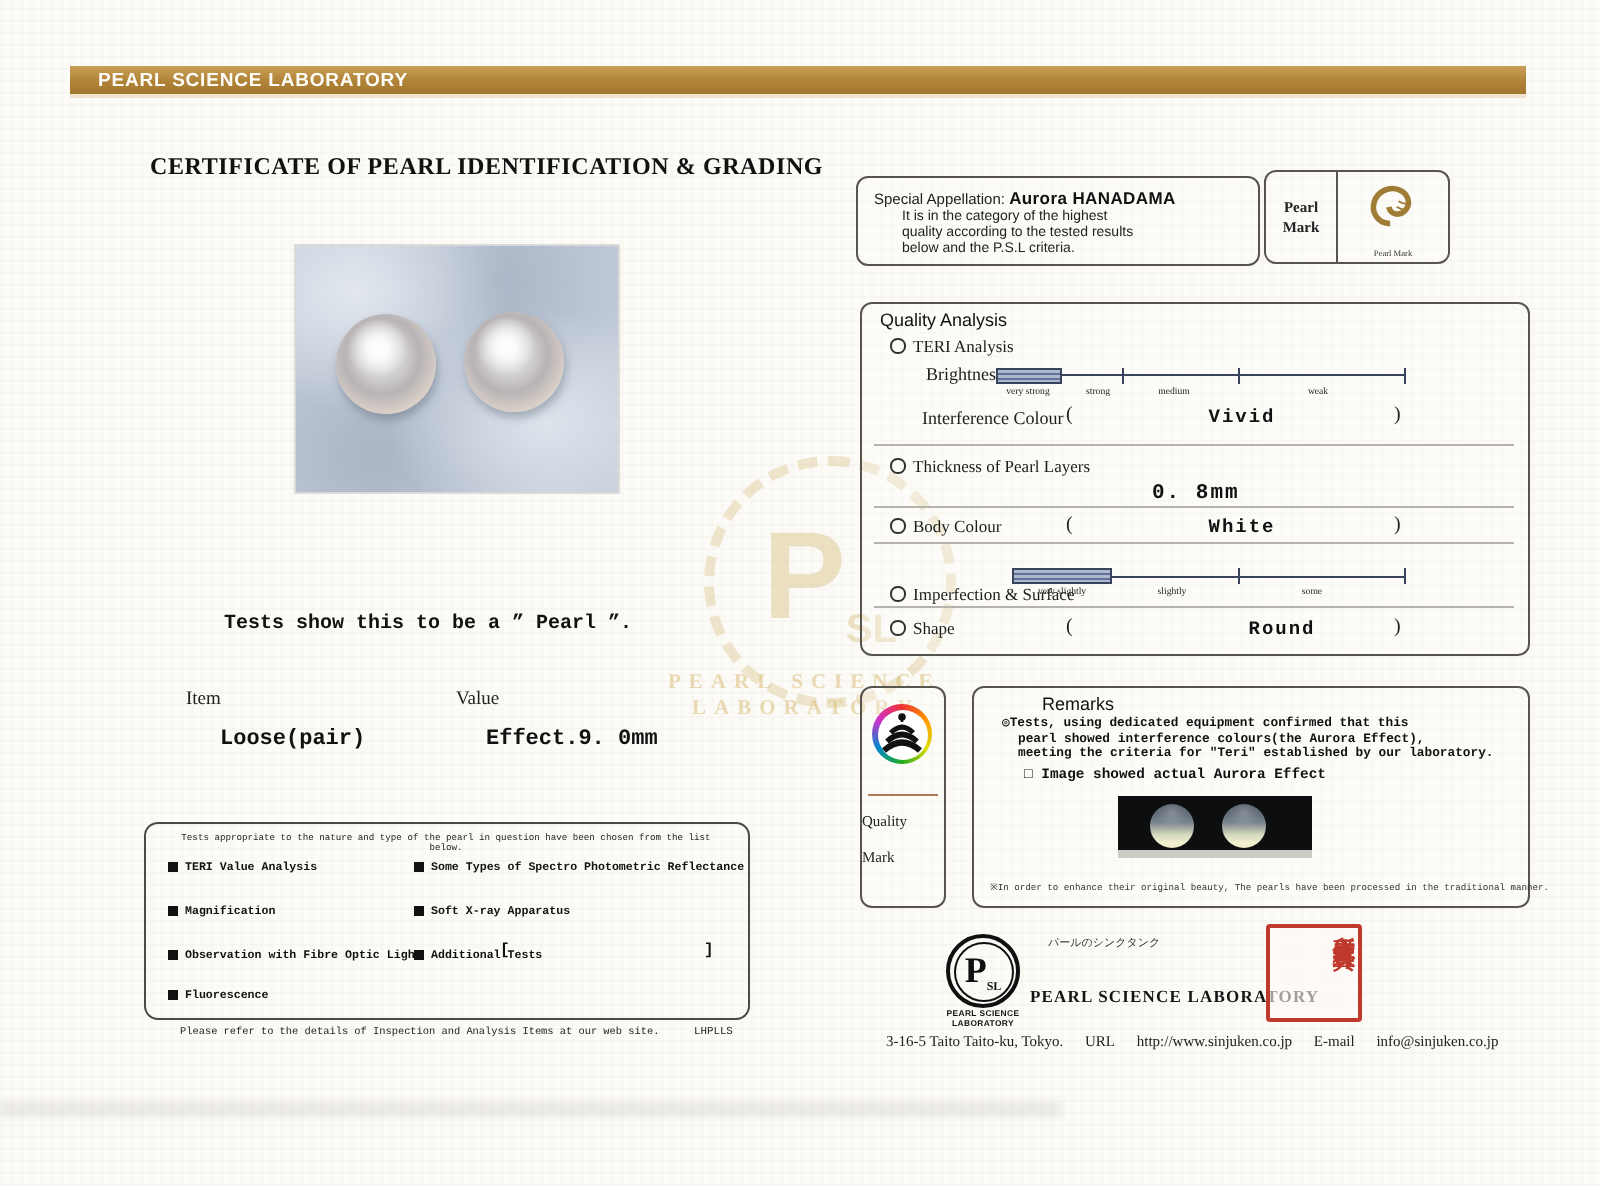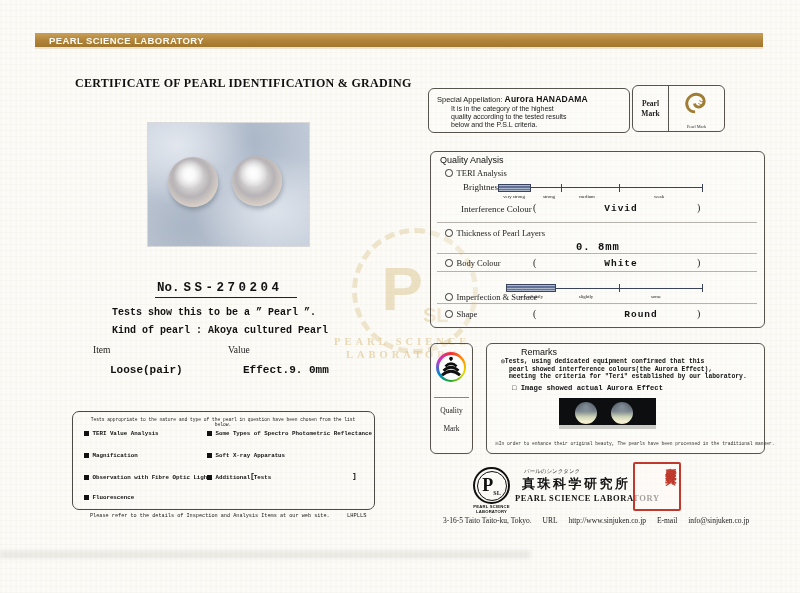--- a/index.html
+++ b/index.html
@@ -93,21 +93,21 @@
 
   .scale{position:absolute;}
   .sline{position:absolute; height:1.2px; background:#39435c;}
   .sbar{position:absolute; height:8px; border:0.8px solid #39435c; box-sizing:border-box;
     background:repeating-linear-gradient(180deg,#aeb8cc 0 1.3px,#61719a 1.3px 2.6px);}
   .stick{position:absolute; width:1.2px; height:8px; background:#39435c;}
   .slabel{position:absolute; transform:translateX(-50%); font-size:4.8px; color:#222; white-space:nowrap;}
 
   .qm-box{left:430px; top:343px; width:41px; height:109px;}
   .qm-divider{position:absolute; left:3px; right:3px; top:53px; height:1px; background:#b07a58;}
-  .qm-text{position:absolute; left:0; right:0; text-align:center; font-size:7.5px; color:#222;}
+  .qm-text{position:absolute; left:0; right:0; font-size:7.5px; color:#222;}
   .qm-logo{position:absolute; left:5px; top:8px; width:30px; height:30px; border-radius:50%;
     background:conic-gradient(#e33 0deg,#f90 60deg,#dd0 120deg,#2a2 180deg,#08c 240deg,#c3c 300deg,#e33 360deg);}
   .qm-logo-inner{position:absolute; inset:2.5px; border-radius:50%; background:#fff;}
 
   .rm-box{left:486px; top:343px; width:277px; height:109px;}
   .rm-title{position:absolute; left:34px; top:3px; font-family:"Liberation Sans",sans-serif; font-size:9px; color:#111;}
   .rm-body{position:absolute; left:22px; top:14px; font-family:"Liberation Mono",monospace; font-size:6.4px; line-height:7.6px; font-weight:bold; color:#111; white-space:nowrap;}
   .rm-body div:first-child{margin-left:-8px;}
   .rm-caption{position:absolute; left:25px; top:40px; font-family:"Liberation Mono",monospace; font-weight:bold; font-size:7.2px; color:#111;}
   .aurora{position:absolute; left:72px; top:54px; width:97px; height:31px; background:#0d0e10;}
@@ -155,25 +155,21 @@
   <div class="abs wm-text" style="left:346px; top:349px;">LABORATORY</div>
 
   <div class="abs banner">PEARL SCIENCE LABORATORY</div>
   <div class="abs cert-title">CERTIFICATE OF PEARL IDENTIFICATION &amp; GRADING</div>
 
   <div class="abs photo">
     <div class="pearl" style="left:20px; top:34px;"></div>
     <div class="pearl" style="left:84px; top:33px;"></div>
   </div>
 
-  <div class="abs tw no-line">
-    <span>No.</span><span class="no-num">SS-270204</span>
-  </div>
   <div class="abs tw stmt1">Tests show this to be a ” Pearl ”.</div>
-  <div class="abs tw stmt2">Kind of pearl : Akoya cultured Pearl</div>
   <div class="abs flabel" style="left:93px; top:345px;">Item</div>
   <div class="abs flabel" style="left:228px; top:345px;">Value</div>
   <div class="abs tw fvalue" style="left:110px; top:364px;">Loose(pair)</div>
   <div class="abs tw fvalue" style="left:243px; top:364px;">Effect.9. 0mm</div>
 
   <div class="abs tests-box"></div>
   <div class="abs tests-header">Tests appropriate to the nature and type of the pearl in question have been chosen from the list below.</div>
   <div class="titem abs" style="left:84px; top:430px;"><span class="sq"></span><span>TERI Value Analysis</span></div>
   <div class="titem abs" style="left:84px; top:452px;"><span class="sq"></span><span>Magnification</span></div>
   <div class="titem abs" style="left:84px; top:474px;"><span class="sq"></span><span>Observation with Fibre Optic Light</span></div>
@@ -305,21 +301,20 @@
   <div class="abs psl-logo">
     <div class="psl-inner">
       <span class="psl-p"><span>P</span><span class="psl-sl">SL</span></span>
     </div>
   </div>
   <div class="abs psl-caption">
     <div>PEARL SCIENCE</div>
     <div>LABORATORY</div>
   </div>
   <div class="abs jp-tagline">パールのシンクタンク</div>
-  <div class="abs jp-name">真珠科学研究所</div>
   <div class="abs en-name">PEARL SCIENCE LABORATORY</div>
   <div class="abs seal">真珠科学研究所</div>
   <div class="abs address">
     <span>3-16-5 Taito Taito-ku, Tokyo.</span>
     <span>URL</span>
     <span>http://www.sinjuken.co.jp</span>
     <span>E-mail</span>
     <span>info@sinjuken.co.jp</span>
   </div>
 

